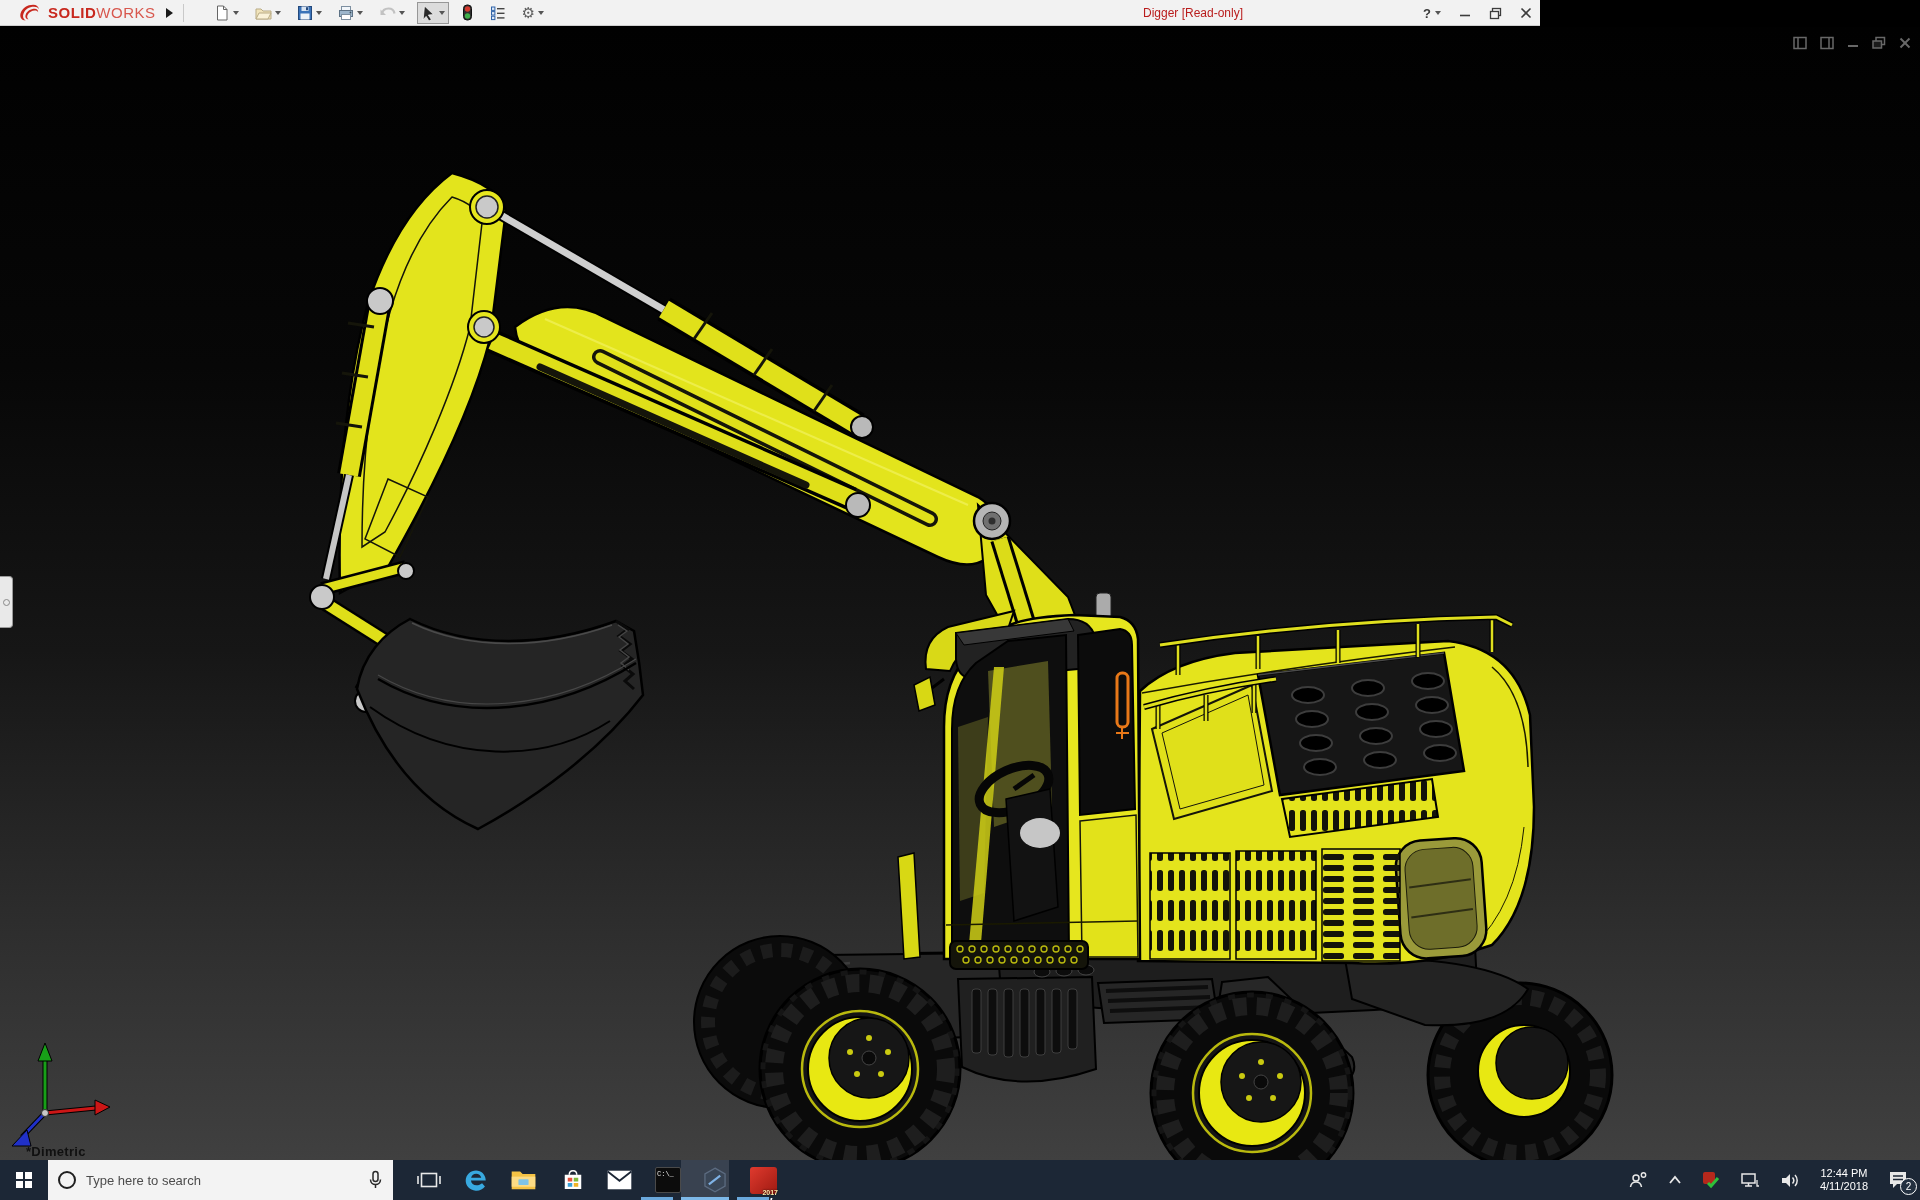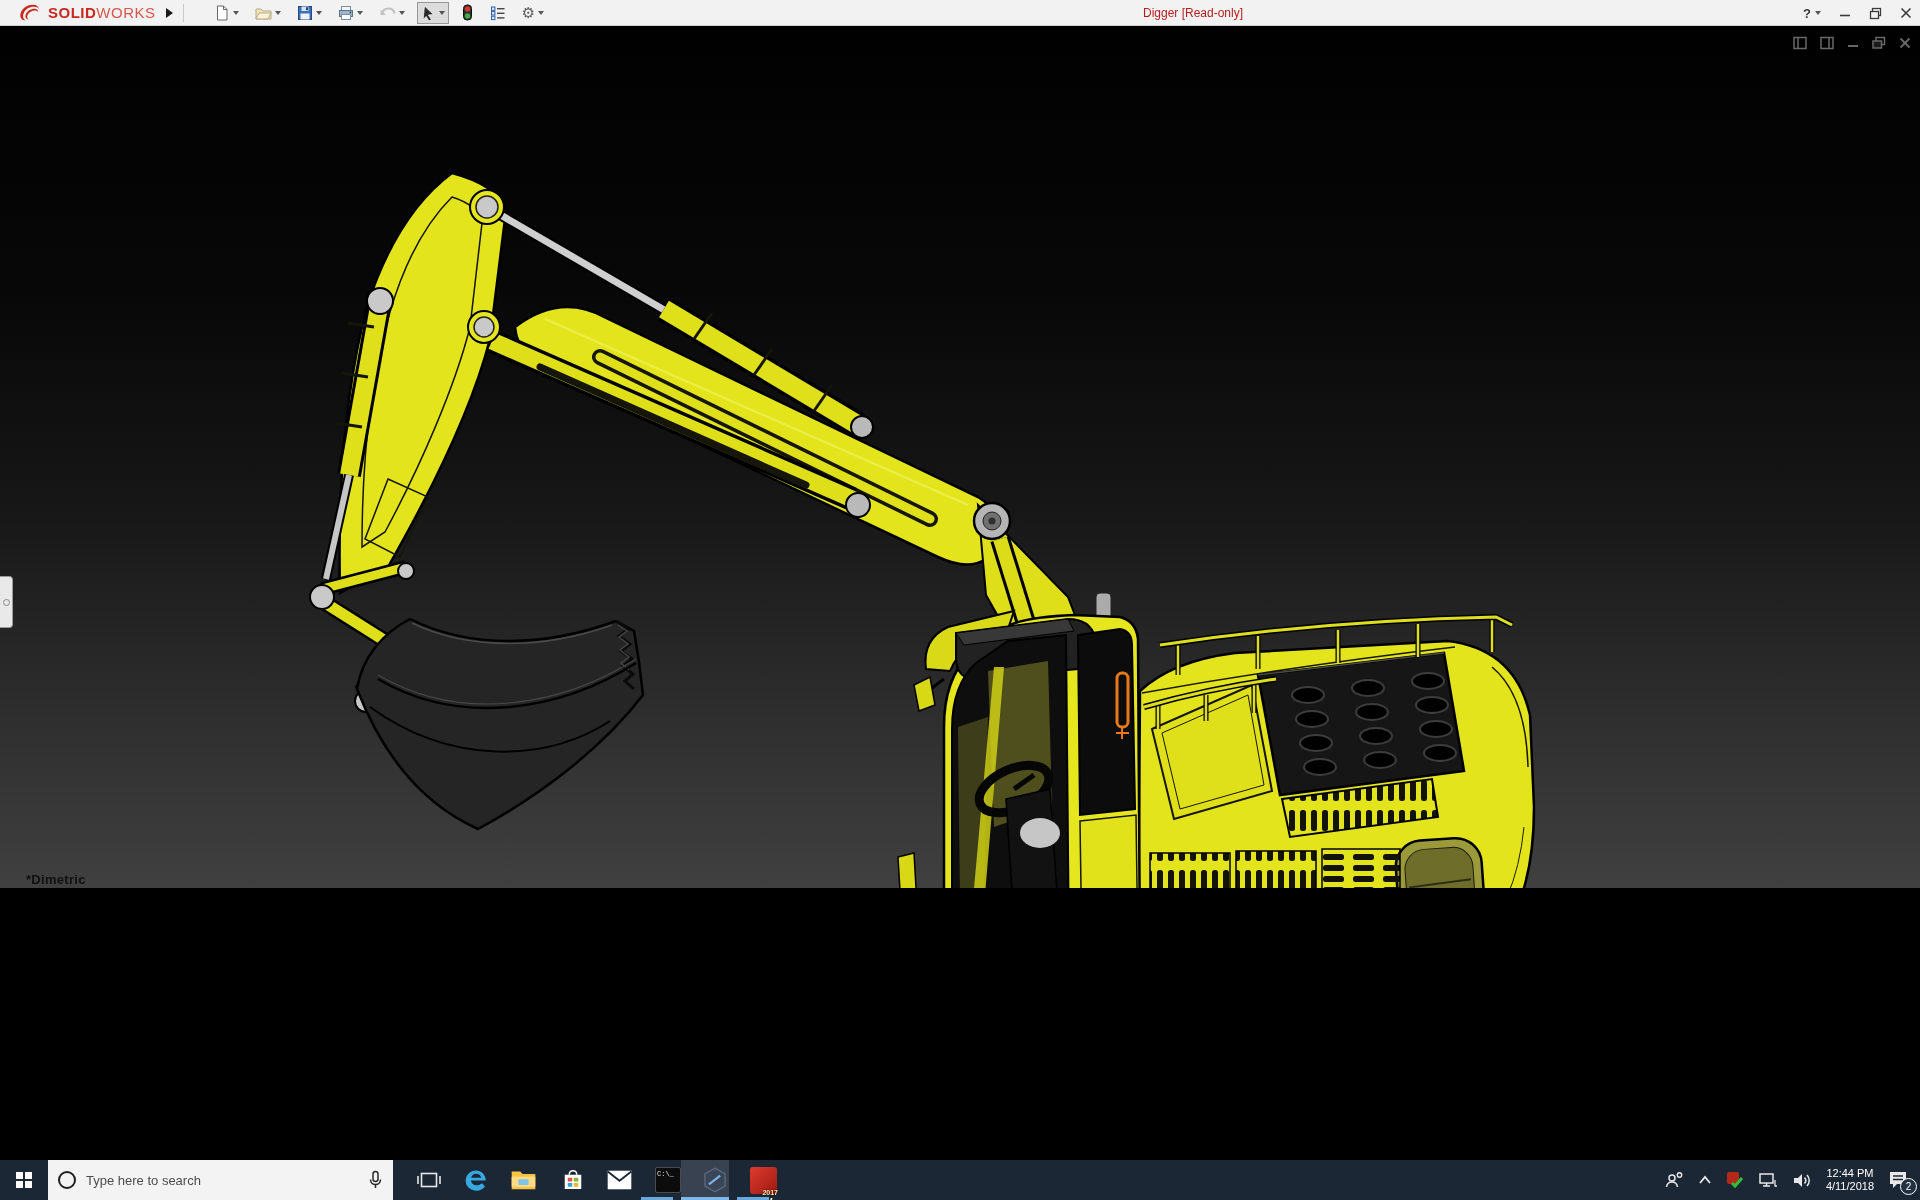--- a/index.html
+++ b/index.html
@@ -1,21 +1,21 @@
 <!DOCTYPE html>
 <html><head>
 <meta charset="utf-8">
 <style>
   * { margin:0; padding:0; box-sizing:border-box; }
   html,body { width:1920px; height:1200px; overflow:hidden; background:#000; }
   body { font-family:"Liberation Sans", sans-serif; }
   .screen { position:relative; width:1920px; height:1200px; }
 
   
-  .titlebar { position:absolute; top:0; left:0; width:1920px; height:26px;
+  .titlebar { position:absolute; top:0; left:0; width:1540px; height:26px;
     background:#f2f2f2; border-bottom:1px solid #cfcfcf;
     display:flex; align-items:center; }
   .brand { display:flex; align-items:center; margin-left:16px; gap:6px; }
   .brand-swoosh { width:26px; height:20px; }
   .brand-text { font-size:15px; letter-spacing:.5px; white-space:nowrap; }
   .brand-bold { font-weight:bold; color:#c8281e; }
   .brand-light { font-weight:normal; color:#d8574d; }
   .flyout-btn { width:0; height:0; border-top:5px solid transparent; border-bottom:5px solid transparent;
     border-left:7px solid #1a1a1a; margin-left:10px; cursor:pointer; }
   .tb-sep { width:1px; height:18px; background:#c9c9c9; margin-left:10px; }
@@ -25,21 +25,21 @@
   .caret { width:0; height:0; border-left:3.5px solid transparent; border-right:3.5px solid transparent;
     border-top:4px solid #555; }
   .gear-glyph { font-size:15px; color:#5f5f5f; line-height:16px; }
   .title { position:absolute; left:1193px; transform:translateX(-50%); top:0; height:26px;
     line-height:26px; font-size:12px; color:#b91c1c; white-space:nowrap; }
   .win-controls { position:absolute; right:8px; top:0; height:26px; display:flex; align-items:center; gap:18px; }
   .help-q { font-size:13px; font-weight:bold; color:#3a3a3a; }
   .wc-icon { display:flex; align-items:center; }
 
   
-  .viewport { position:absolute; top:27px; left:0; width:1920px; height:861px;
+  .viewport { position:absolute; top:27px; left:0; width:1920px; height:1133px;
     background:linear-gradient(180deg,#010101 0%,#070707 30%,#161616 55%,#2e2e2e 80%,#404040 100%);
     overflow:hidden; }
   .model-svg { position:absolute; top:0; left:0; }
   .inner-controls { position:absolute; top:8px; right:8px; display:flex; gap:11px; align-items:center; }
   .inner-controls svg { display:block; }
   .flyout-tab { position:absolute; left:0; top:549px; width:13px; height:52px; background:#e9e9e9;
     border:1px solid #9a9a9a; border-left:none; border-radius:0 4px 4px 0;
     display:flex; align-items:center; justify-content:center; }
   .flyout-tab .dot { width:7px; height:7px; border:1px solid #8a8a8a; border-radius:50%; }
   .view-label { position:absolute; left:26px; bottom:1px; font-size:13px; font-weight:600;
@@ -60,21 +60,21 @@
   .tb-app.open::after { content:""; position:absolute; bottom:0; left:8px; right:8px; height:3px; background:#6aa8dc; }
   .tb-app.active { background:rgba(255,255,255,.13); }
   .tb-app.active::after { left:0; right:0; background:#7db8e8; }
   .cmd-box { width:26px; height:26px; background:#0c0c0c; border:1px solid #4a4a4a; border-radius:2px;
     color:#e8e8e8; font-family:"Liberation Mono",monospace; font-size:7px; padding:2px 1px; }
   .sw-box { position:relative; width:27px; height:27px; background:linear-gradient(135deg,#e03a2e,#9e1a12);
     border-radius:3px; display:flex; align-items:center; justify-content:center; }
   .sw-box .sw-txt { color:#fff; font-weight:bold; font-size:11px; letter-spacing:.5px;margin-top:43px; }
   .sw-box .sw-year { position:absolute; right:-1px; bottom:-2px; font-size:7px; font-weight:bold; color:#ffe9a8;
     text-shadow:0 0 2px #000; }
-  .tray { margin-left:auto; display:flex; align-items:center; gap:14px; padding-right:10px; }
+  .tray { margin-left:auto; display:flex; align-items:center; gap:20px; padding-right:10px; }
   .tray-icn { display:flex; align-items:center; justify-content:center; }
   .clock { text-align:center; color:#fff; font-size:11px; line-height:13px; white-space:nowrap; }
   .notif { position:relative; }
   .badge { position:absolute; right:-7px; bottom:-5px; width:17px; height:17px; border-radius:50%;
     background:#233040; border:1.5px solid #fff; color:#fff; font-size:10px; display:flex;
     align-items:center; justify-content:center; }
 </style>
 </head>
 <body>
 

